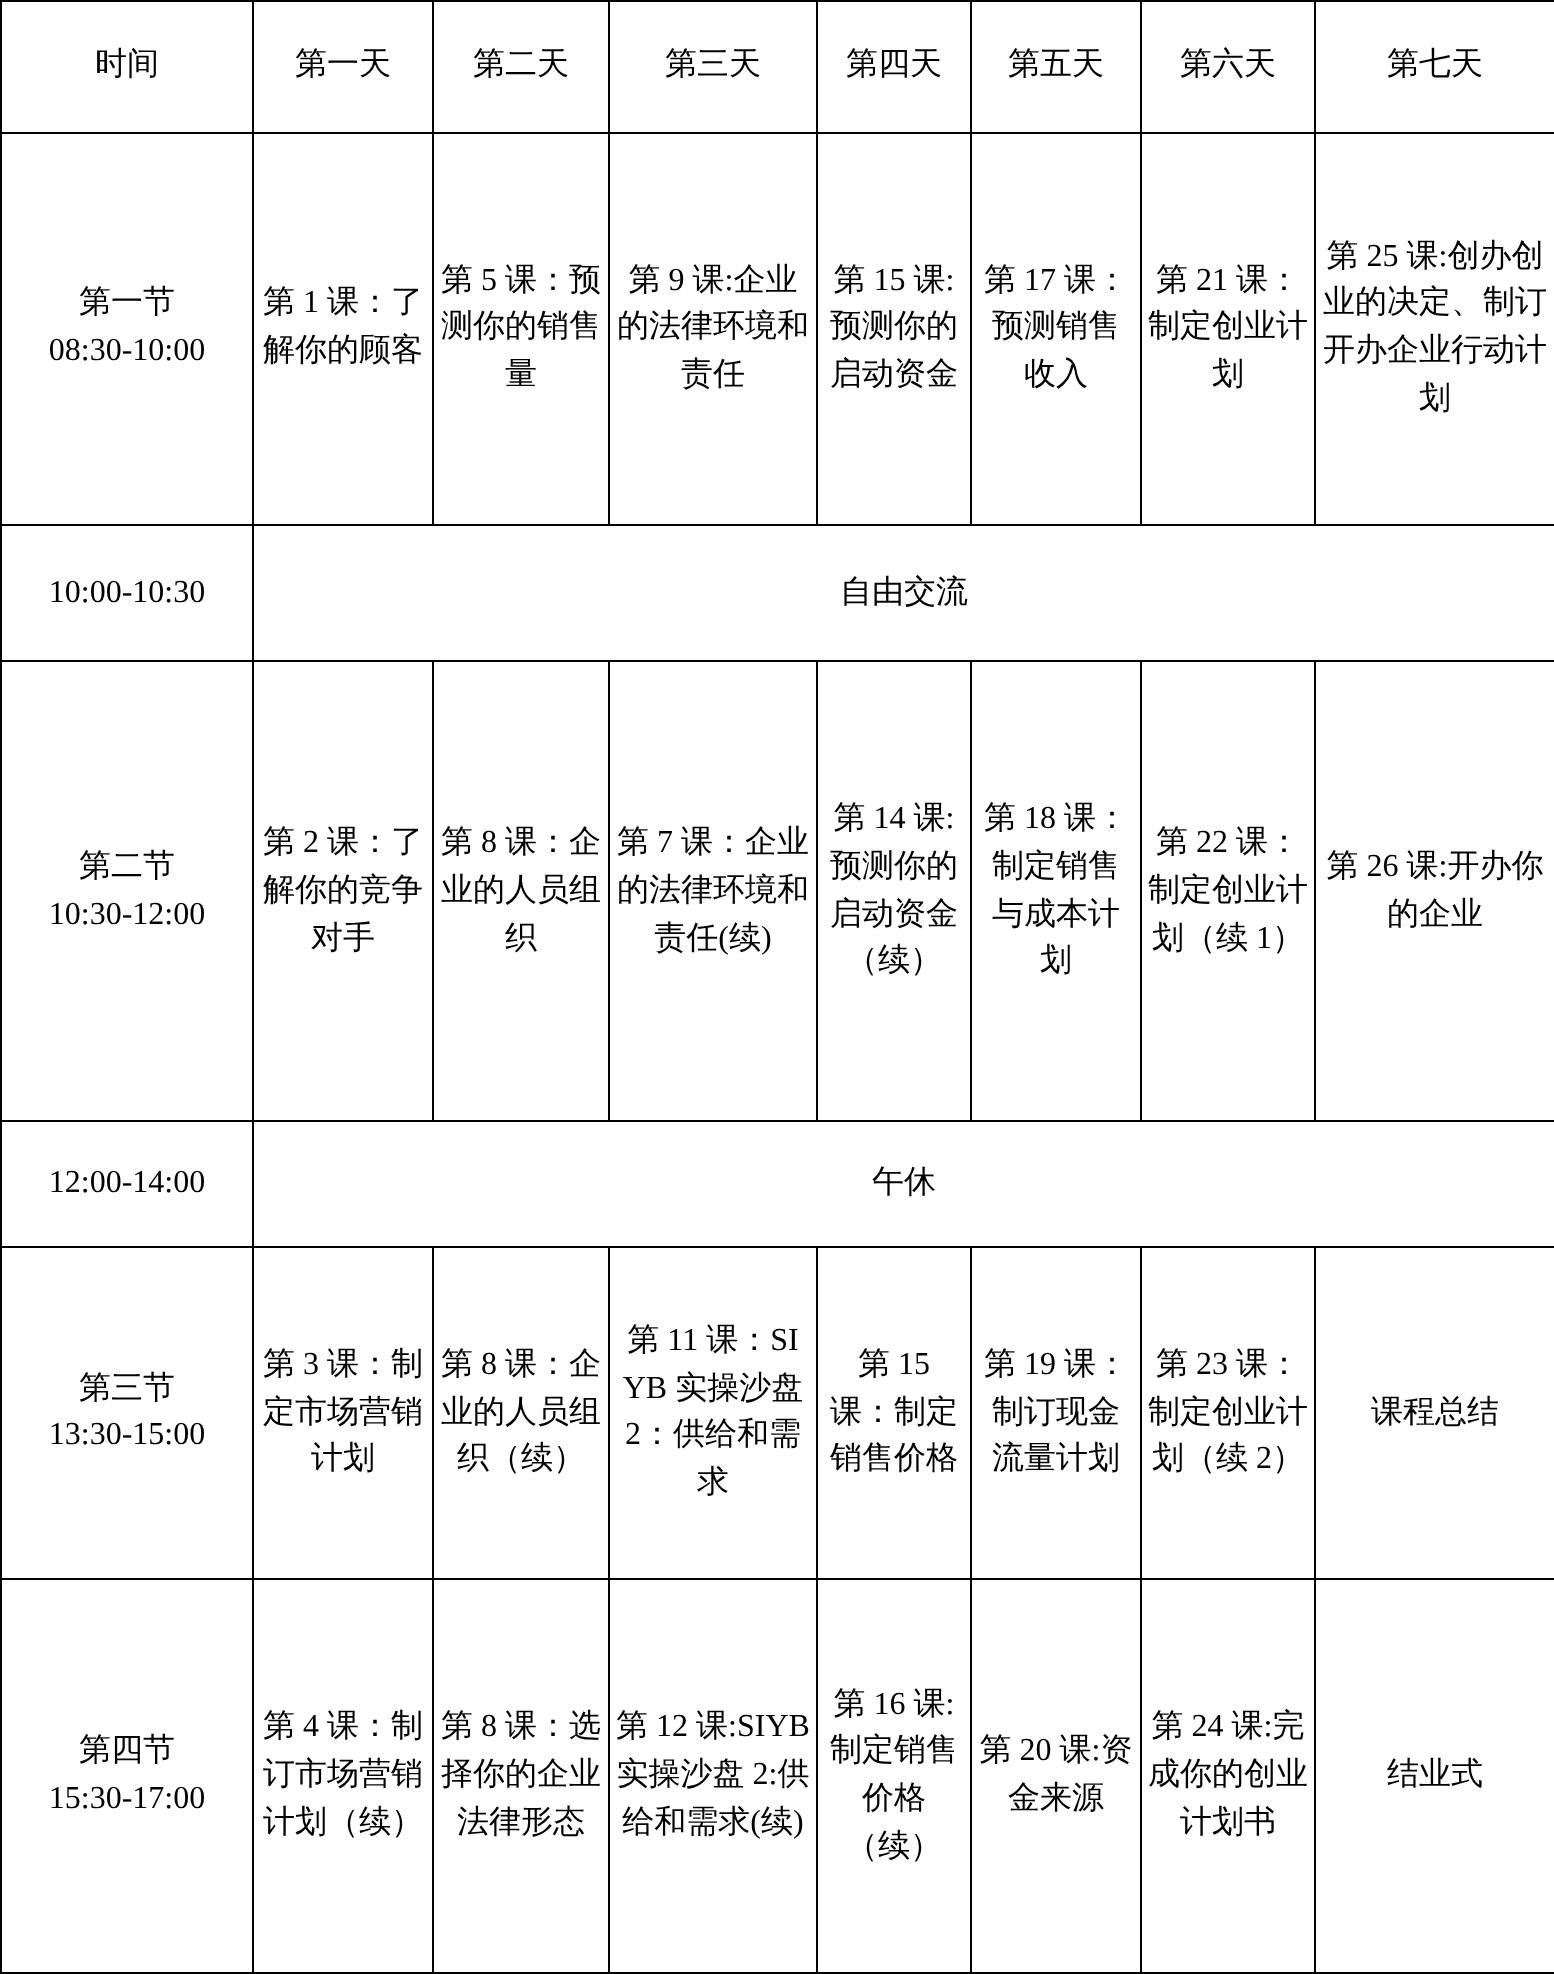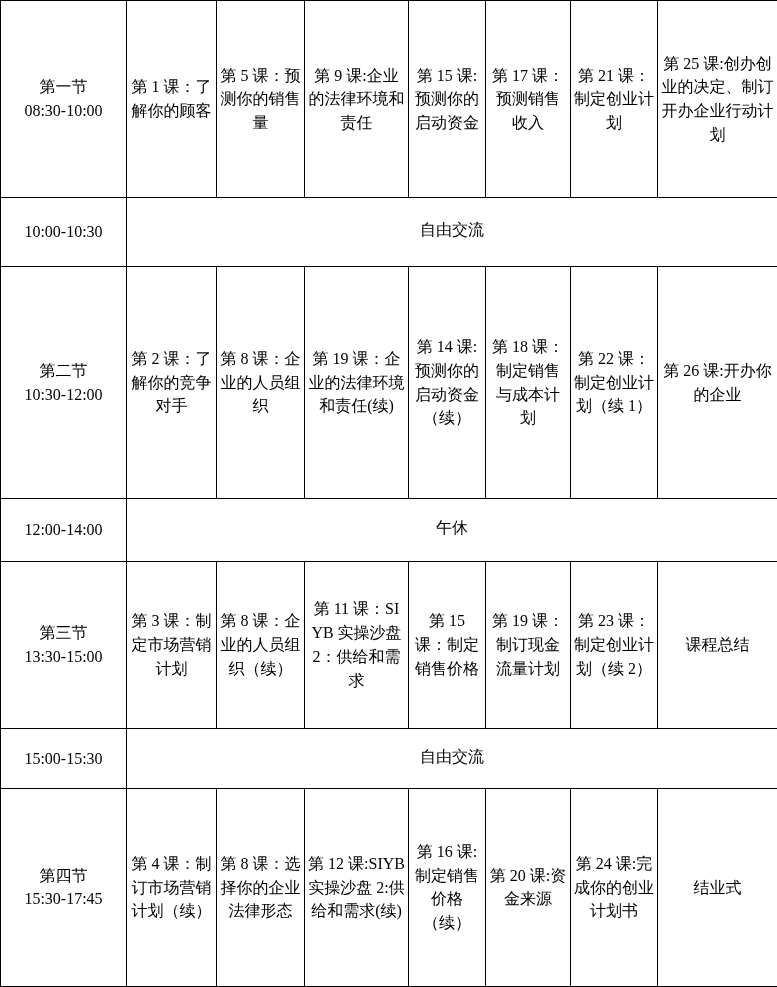--- a/index.html
+++ b/index.html
@@ -35,21 +35,21 @@
   col.c-d1    { width: 90px; }
   col.c-d2    { width: 88px; }
   col.c-d3    { width: 104px; }
   col.c-d4    { width: 77px; }
   col.c-d5    { width: 85px; }
   col.c-d6    { width: 87px; }
   col.c-d7    { width: 120px; }
 
   td.header-cell { font-size: 17px; }
   td.time-cell { font-size: 16px; margin-left: 23px; }
-  td.break-cell { font-size: 16px; font-family: Liberation Mono, monospace; }
+  td.break-cell { font-size: 16px; }
   td.session-cell { font-size: 16px; }
 
   tr.row-header { height: 62px; }
   tr.row-period-1 { height: 185px; }
   tr.row-break-1 { height: 65px; }
   tr.row-period-2 { height: 217px; }
   tr.row-break-2 { height: 59px; padding-left: 34px; }
   tr.row-period-3 { height: 157px; }
   tr.row-break-3 { height: 56px; }
   tr.row-period-4 { height: 186px; }
@@ -63,20 +63,30 @@
       <col class="c-d1">
       <col class="c-d2">
       <col class="c-d3">
     <col class="c-d4">
       <col class="c-d5">
       <col class="c-d6">
       <col class="c-d7">
   </colgroup>
   <tbody>
 
+    <tr class="row-header">
+      <td class="header-cell">时间</td>
+      <td class="header-cell">第一天</td>
+      <td class="header-cell">第二天</td>
+      <td class="header-cell">第三天</td>
+      <td class="header-cell">第四天</td>
+      <td class="header-cell">第五天</td>
+      <td class="header-cell">第六天</td>
+      <td class="header-cell">第七天</td>
+    </tr>
 
     <tr class="row-period-1">
       <td class="time-cell"><span>第一节</span><br><span>08:30-10:00</span></td>
       <td class="session-cell">第 1 课：了解你的顾客</td>
       <td class="session-cell">第 5 课：预测你的销售量</td>
       <td class="session-cell">第 9 课:企业的法律环境和责任</td>
       <td class="session-cell">第 15 课:预测你的启动资金</td>
       <td class="session-cell">第 17 课：预测销售收入</td>
       <td class="session-cell">第 21 课：制定创业计划</td>
       <td class="session-cell">第 25 课:创办创业的决定、制订开办企业行动计划</td>
@@ -84,21 +94,21 @@
 
     <tr class="row-break-1">
       <td class="time-cell">10:00-10:30</td>
       <td class="break-cell" colspan="7">自由交流</td>
     </tr>
 
     <tr class="row-period-2">
       <td class="time-cell"><span>第二节</span><br><span>10:30-12:00</span></td>
       <td class="session-cell">第 2 课：了解你的竞争对手</td>
       <td class="session-cell">第 8 课：企业的人员组织</td>
-      <td class="session-cell">第 19 课：企业的法律环境和责任(续)</td>
+      <td class="session-cell">第 7 课：企业的法律环境和责任(续)</td>
       <td class="session-cell">第 14 课:预测你的启动资金（续）</td>
       <td class="session-cell">第 18 课：制定销售与成本计划</td>
       <td class="session-cell">第 22 课：制定创业计划（续 1）</td>
       <td class="session-cell">第 26 课:开办你的企业</td>
     </tr>
 
     <tr class="row-break-2">
       <td class="time-cell">12:00-14:00</td>
       <td class="break-cell" colspan="7">午休</td>
     </tr>
@@ -107,27 +117,23 @@
       <td class="time-cell"><span>第三节</span><br><span>13:30-15:00</span></td>
       <td class="session-cell">第 3 课：制定市场营销计划</td>
       <td class="session-cell">第 8 课：企业的人员组织（续）</td>
       <td class="session-cell">第 11 课：SIYB 实操沙盘 2：供给和需求</td>
       <td class="session-cell">第 15 课：制定销售价格</td>
       <td class="session-cell">第 19 课：制订现金流量计划</td>
       <td class="session-cell">第 23 课：制定创业计划（续 2）</td>
       <td class="session-cell">课程总结</td>
     </tr>
 
-    <tr class="row-break-3">
-      <td class="time-cell">15:00-15:30</td>
-      <td class="break-cell" colspan="7">自由交流</td>
-    </tr>
 
     <tr class="row-period-4">
-      <td class="time-cell"><span>第四节</span><br><span>15:30-17:45</span></td>
+      <td class="time-cell"><span>第四节</span><br><span>15:30-17:00</span></td>
       <td class="session-cell">第 4 课：制订市场营销计划（续）</td>
       <td class="session-cell">第 8 课：选择你的企业法律形态</td>
       <td class="session-cell">第 12 课:SIYB 实操沙盘 2:供给和需求(续)</td>
       <td class="session-cell">第 16 课:制定销售价格（续）</td>
       <td class="session-cell">第 20 课:资金来源</td>
       <td class="session-cell">第 24 课:完成你的创业计划书</td>
       <td class="session-cell">结业式</td>
     </tr>
 
   </tbody>

